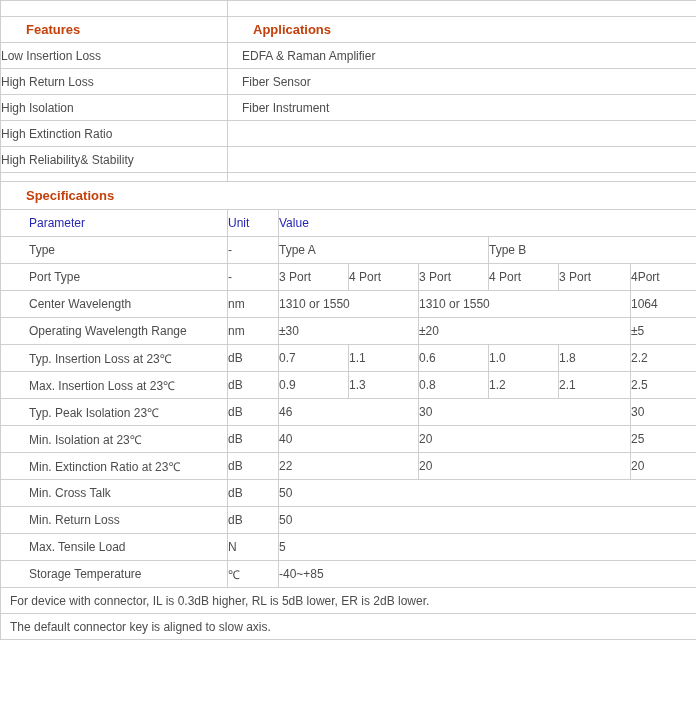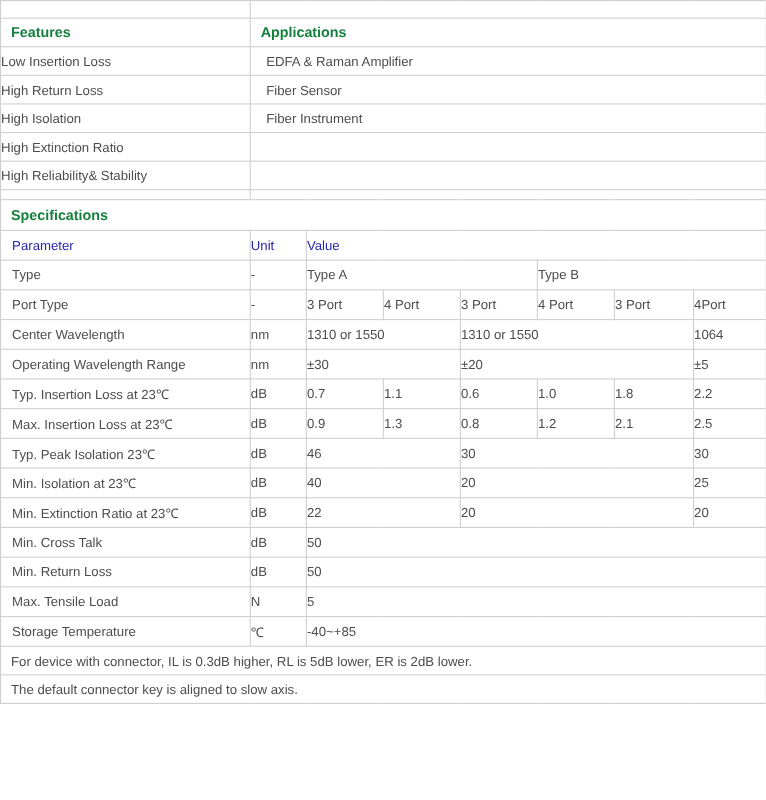--- a/index.html
+++ b/index.html
@@ -12,31 +12,31 @@
 
   
   tr.title-row td { height:32px; text-align:center; font-size:17px; font-weight:bold;
        color:#1111bb; border:1px solid #8f8f8f; border-bottom:1px solid #cfcfcf; }
 
   
   tr.spacer-1 td { height:16px; }
   tr.spacer-2 td { height:9px; }
 
   
-  td.sec-head { font-size:13px; font-weight:bold; color:#15803d; padding-left:9px; }
+  td.sec-head { font-size:13px; font-weight:bold; color:#c2410c; padding-left:25px; }
   tr.sec-head-row td { height:28px; }
 
   
   tr.feat-row td { height:26px; }
   td.feature-item { }
   td.application-item { padding-left:14px;margin-top:21px; }
 
   
   tr.spec-row td { height:27px; }
-  td.param { padding-left:10px; text-align:left; }
+  td.param { padding-left:28px; text-align:left; }
   td.head-blue { color:#2626b4; }
   td.center { }
 
   
   tr.note-row td { height:26px; padding-left:9px; }
 </style>
 </head>
 <body>
 
 <div class="page">

